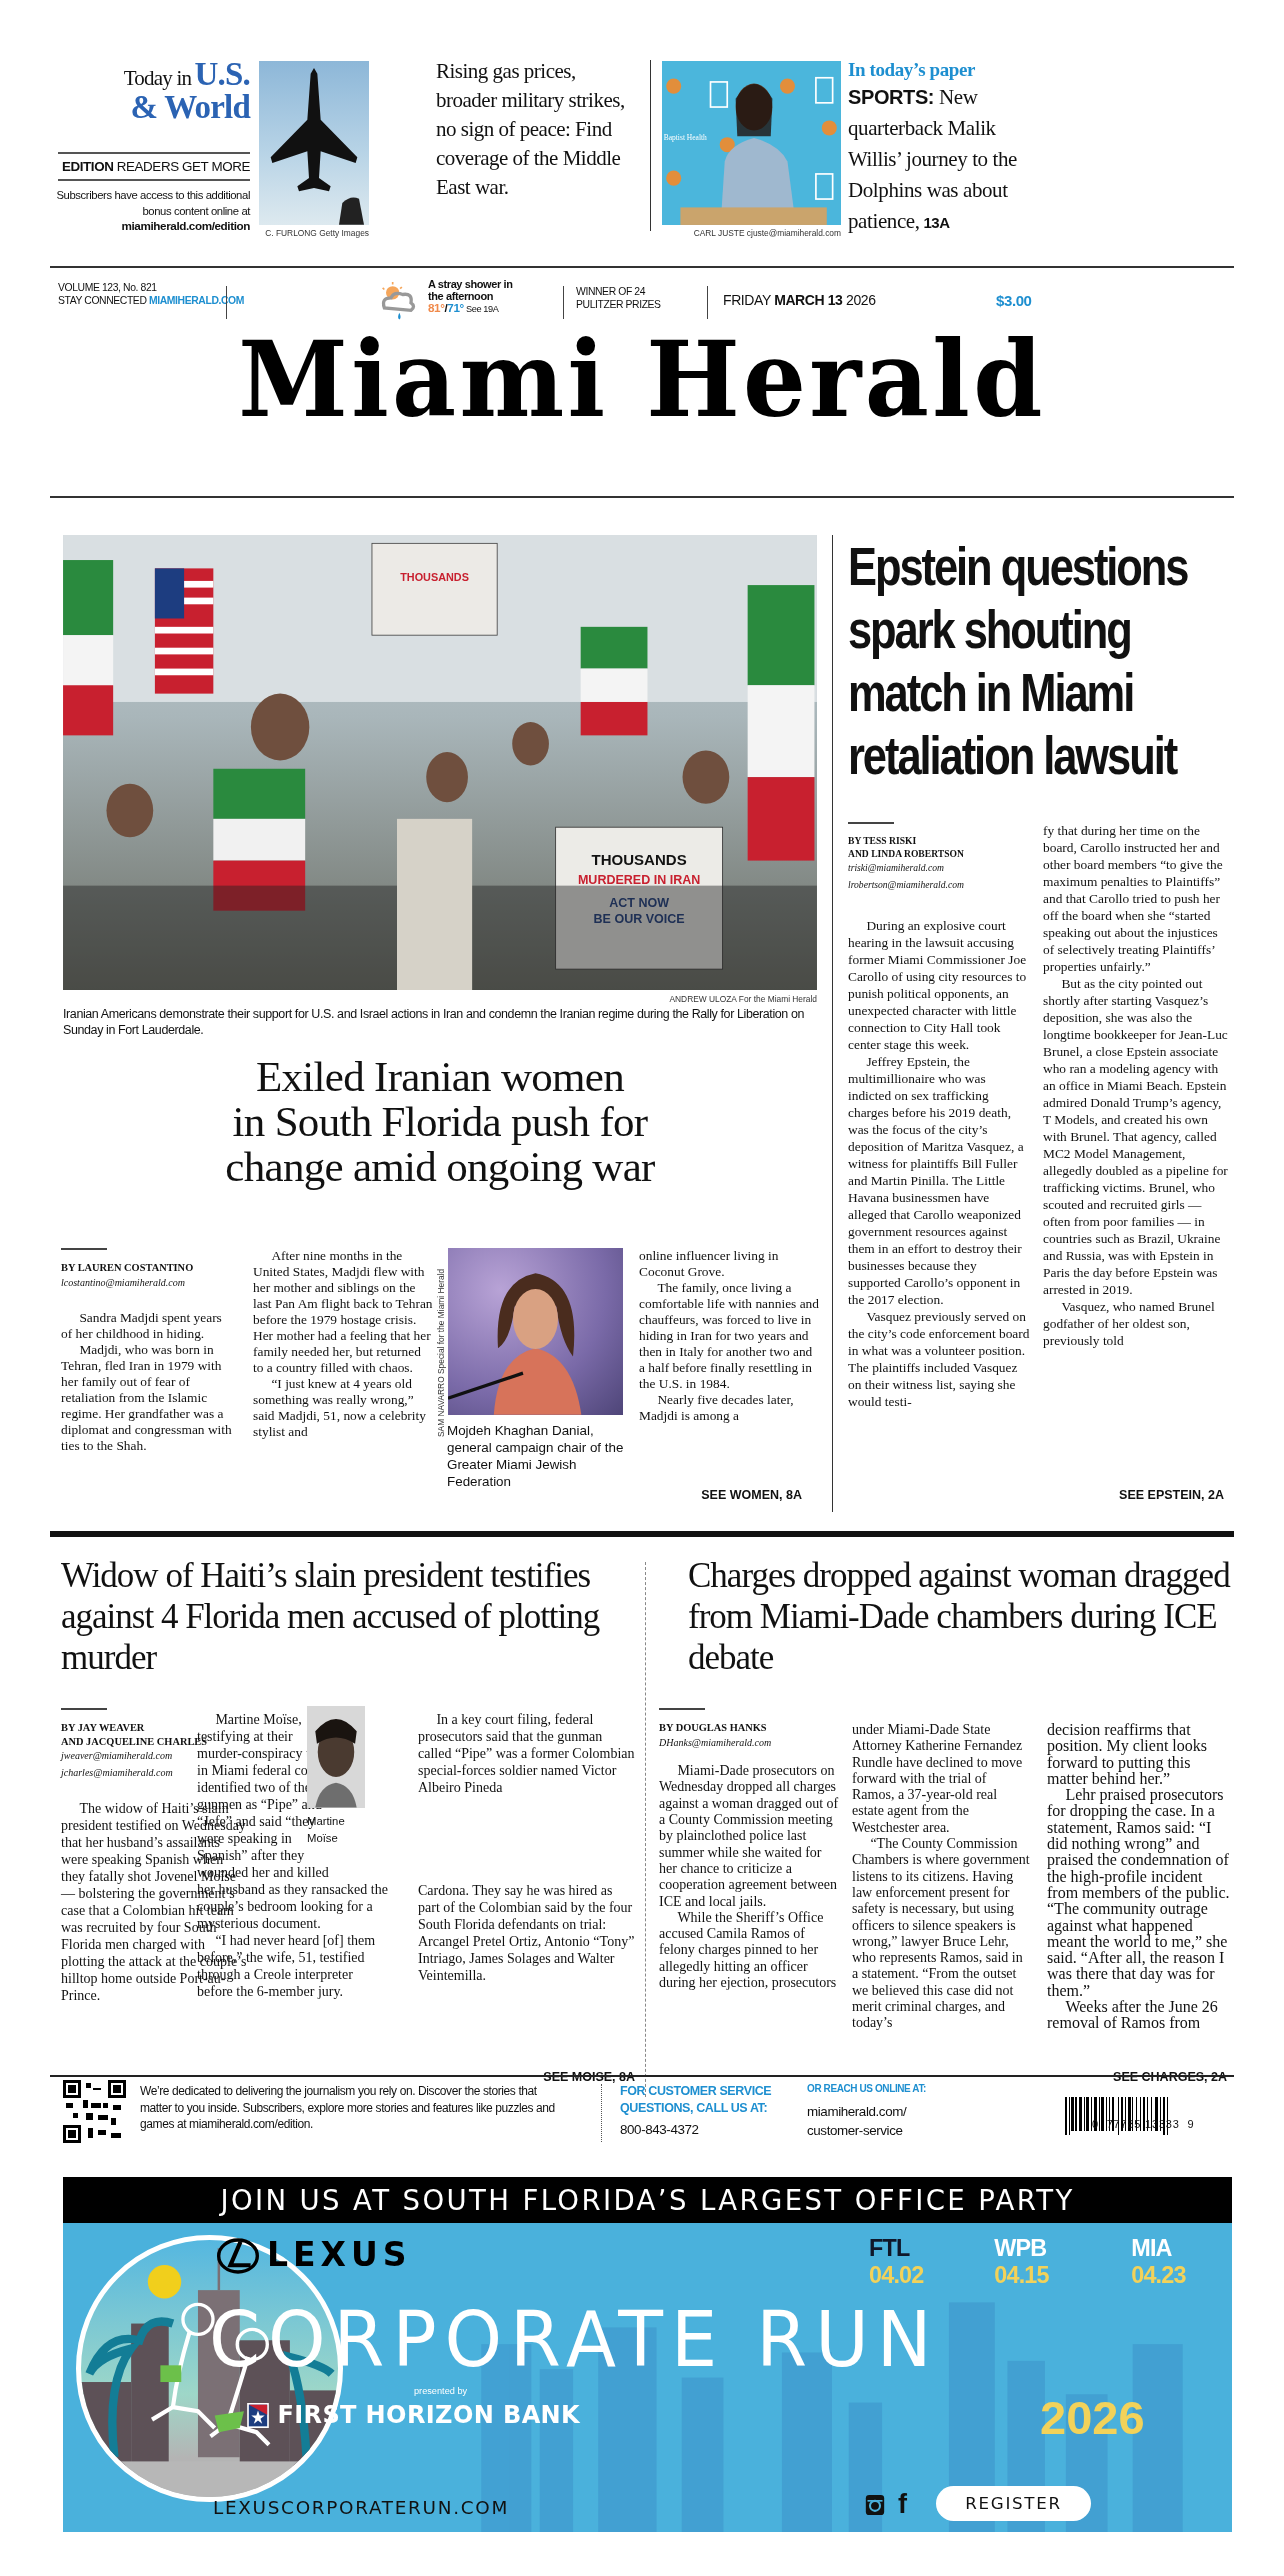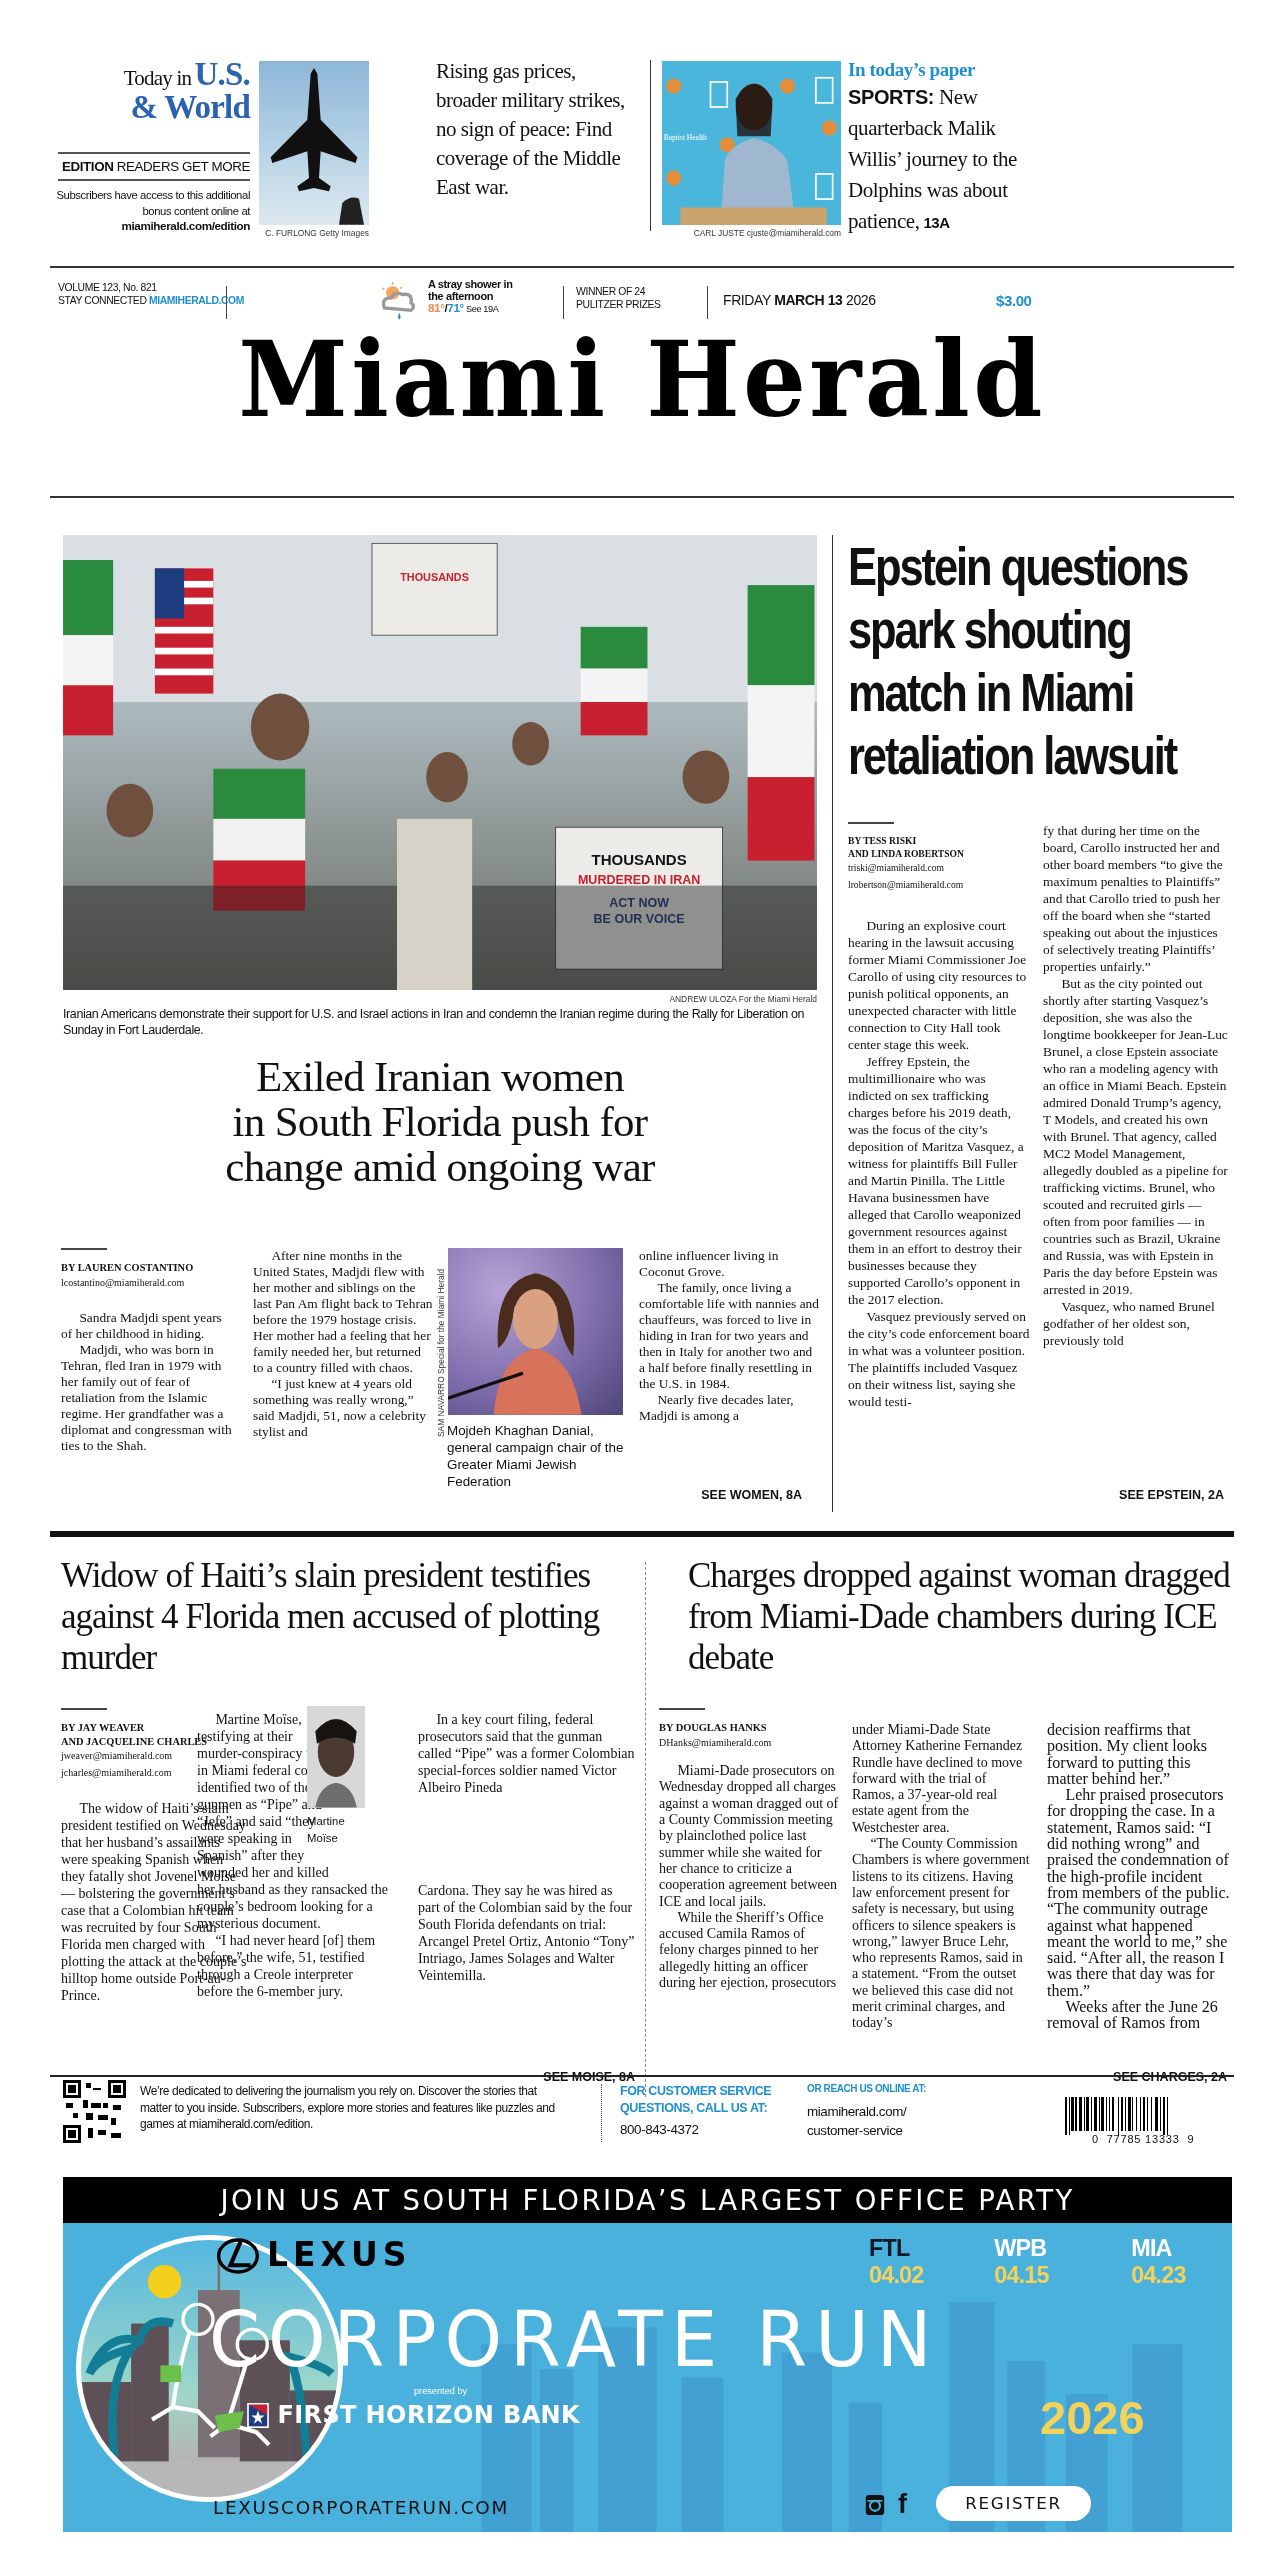--- a/index.html
+++ b/index.html
@@ -8,21 +8,21 @@
 .sans{font-family:"Liberation Sans",sans-serif}
 .cond{font-family:"Liberation Sans",sans-serif;letter-spacing:-0.4px}
 .blue{color:#2b63b3}
 .cyan{color:#1e8fd0}
 .rule{position:absolute;background:#222}
 .photo{position:absolute;overflow:hidden}
 .credit{position:absolute;font-family:"Liberation Sans",sans-serif;font-size:9.2px;color:#333;text-align:right}
 .body-col{position:absolute;font-family:"Liberation Serif",serif;font-size:14.6px;line-height:16.4px;color:#111}
 .body-col p{text-indent:18.4px}
 .byline{font-family:"Liberation Serif",serif;font-weight:bold;font-size:11px;line-height:13.4px;text-transform:uppercase}
-.email{font-family:"Liberation Serif",serif;font-size:11px;line-height:16.7px}
+.email{font-family:"Liberation Serif",serif;font-style:italic;font-size:11px;line-height:16.7px}
 .shortrule{width:46px;height:1.7px;background:#444;margin-bottom:11.7px}
 .jump{position:absolute;font-family:"Liberation Sans",sans-serif;font-weight:bold;font-size:13.4px;text-align:right}
 .hed-serif{position:absolute;font-family:"Liberation Serif",serif;color:#111}
 </style>
 </head>
 <body>
 
 <div class="abs" style="left:33px;top:58px;width:217px;height:184px;">
   <div style="text-align:right;line-height:1;">
     <span class="sans" style="font-family:'Liberation Serif',serif;font-size:21px;color:#111;letter-spacing:-0.8px">Today in</span>
@@ -378,21 +378,21 @@
         <rect x="99" y="0" width="1" height="40"></rect>
         <rect x="103" y="0" width="2" height="40"></rect>
         <rect x="108" y="0" width="1" height="40"></rect>
         <rect x="112" y="0" width="2" height="40"></rect>
         <rect x="117" y="0" width="4" height="40"></rect>
         <rect x="123" y="0" width="1" height="40"></rect>
         <rect x="127" y="0" width="2" height="45"></rect>
         <rect x="131" y="0" width="1" height="45"></rect>
     </g>
   </svg>
-  <div class="abs sans" style="left:0;top:36px;width:134px;font-size:11px;letter-spacing:0.8px;white-space:pre;padding-left:35px;">0  77785 13333  9</div>
+  <div class="abs sans" style="left:0;top:21px;width:134px;font-size:11px;letter-spacing:0.8px;white-space:pre;padding-left:35px;">0  77785 13333  9</div>
 </div>
 
 <div class="abs" style="left:63px;top:2177px;width:1169px;height:355px;background:#4ab1dc;overflow:hidden;">
   <div class="abs" style="left:0;top:0;width:1169px;height:46px;background:#000;">
     <div style="text-align:center;color:#fff;font-family:'DejaVu Sans',sans-serif;font-size:29px;line-height:46px;letter-spacing:2.5px;transform:scaleX(0.95)">JOIN US AT SOUTH FLORIDA’S LARGEST OFFICE PARTY</div>
   </div>
   <svg class="abs" style="left:368px;top:117px" width="802" height="238" viewBox="0 0 960 285">
     <g fill="#3f9ace" opacity="0.7">
       <rect x="60" y="60" width="60" height="225"></rect>
         <rect x="130" y="90" width="40" height="195"></rect>

